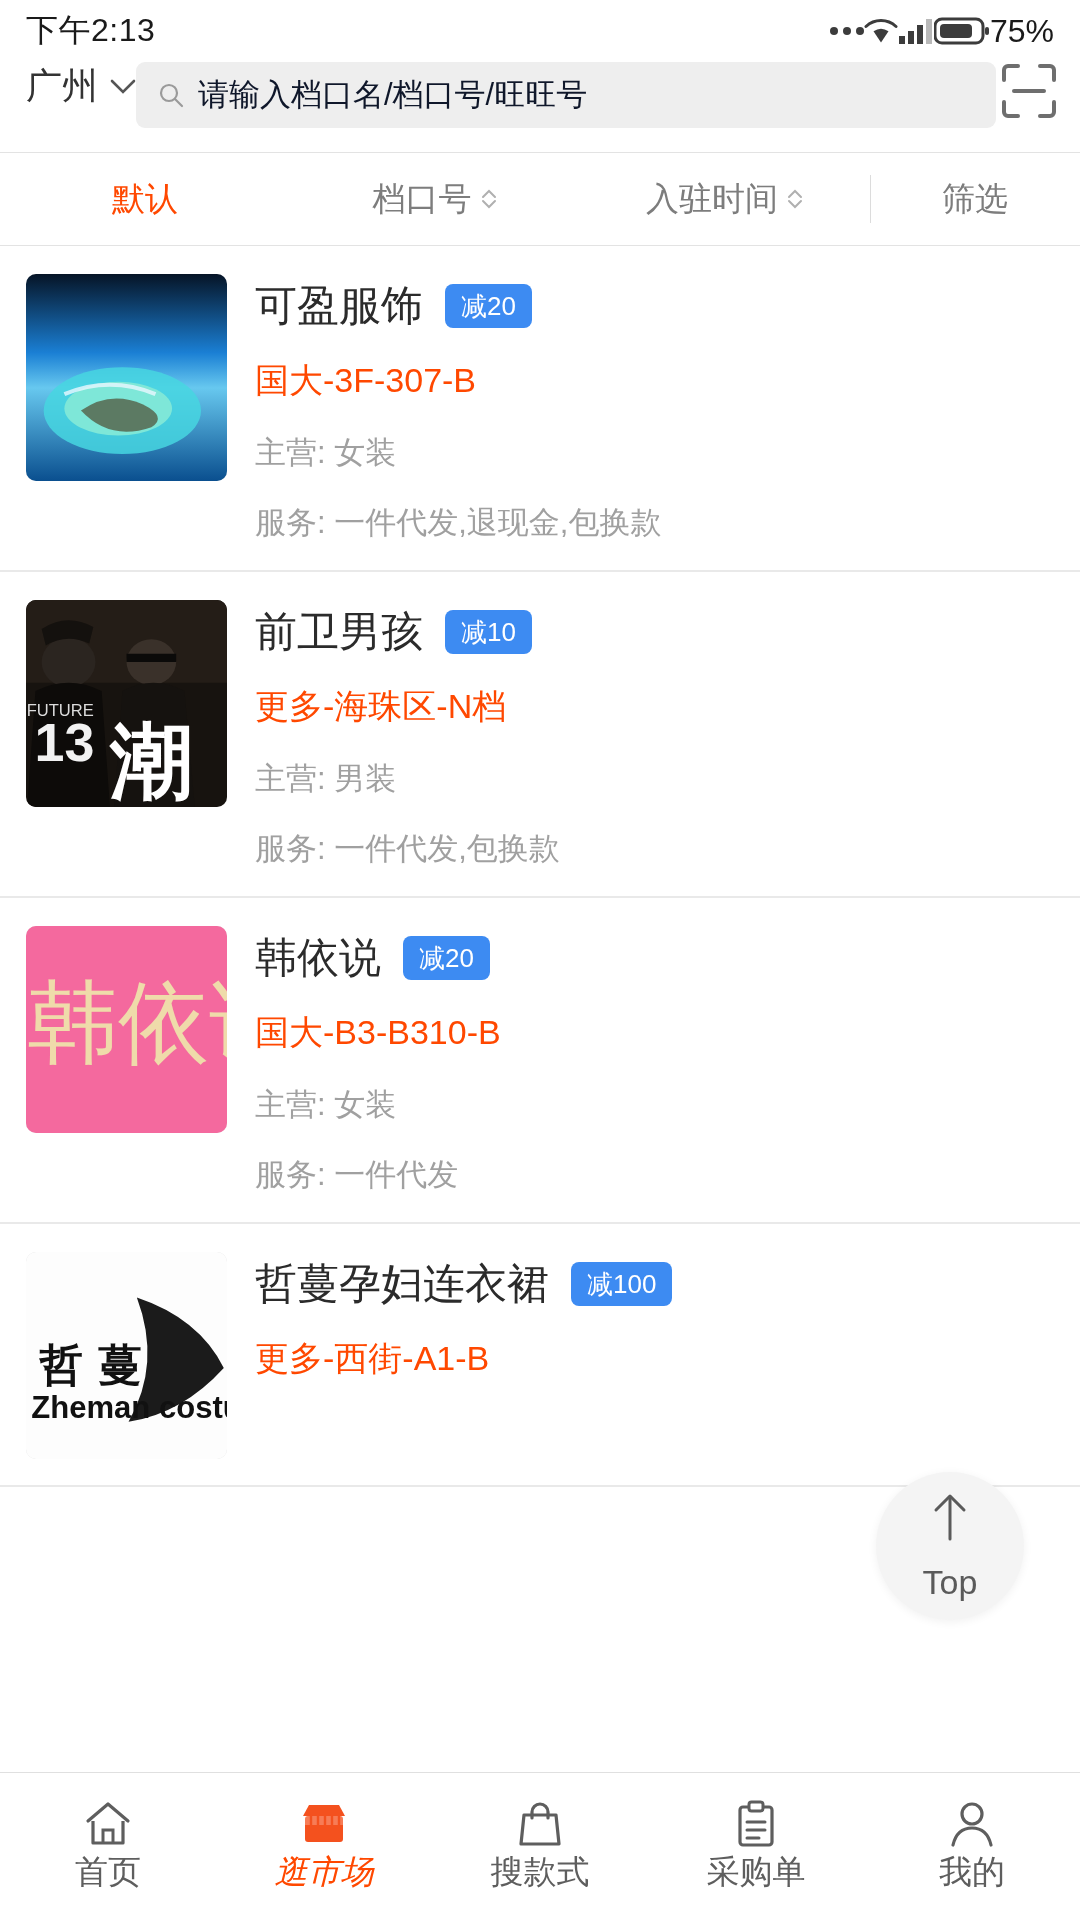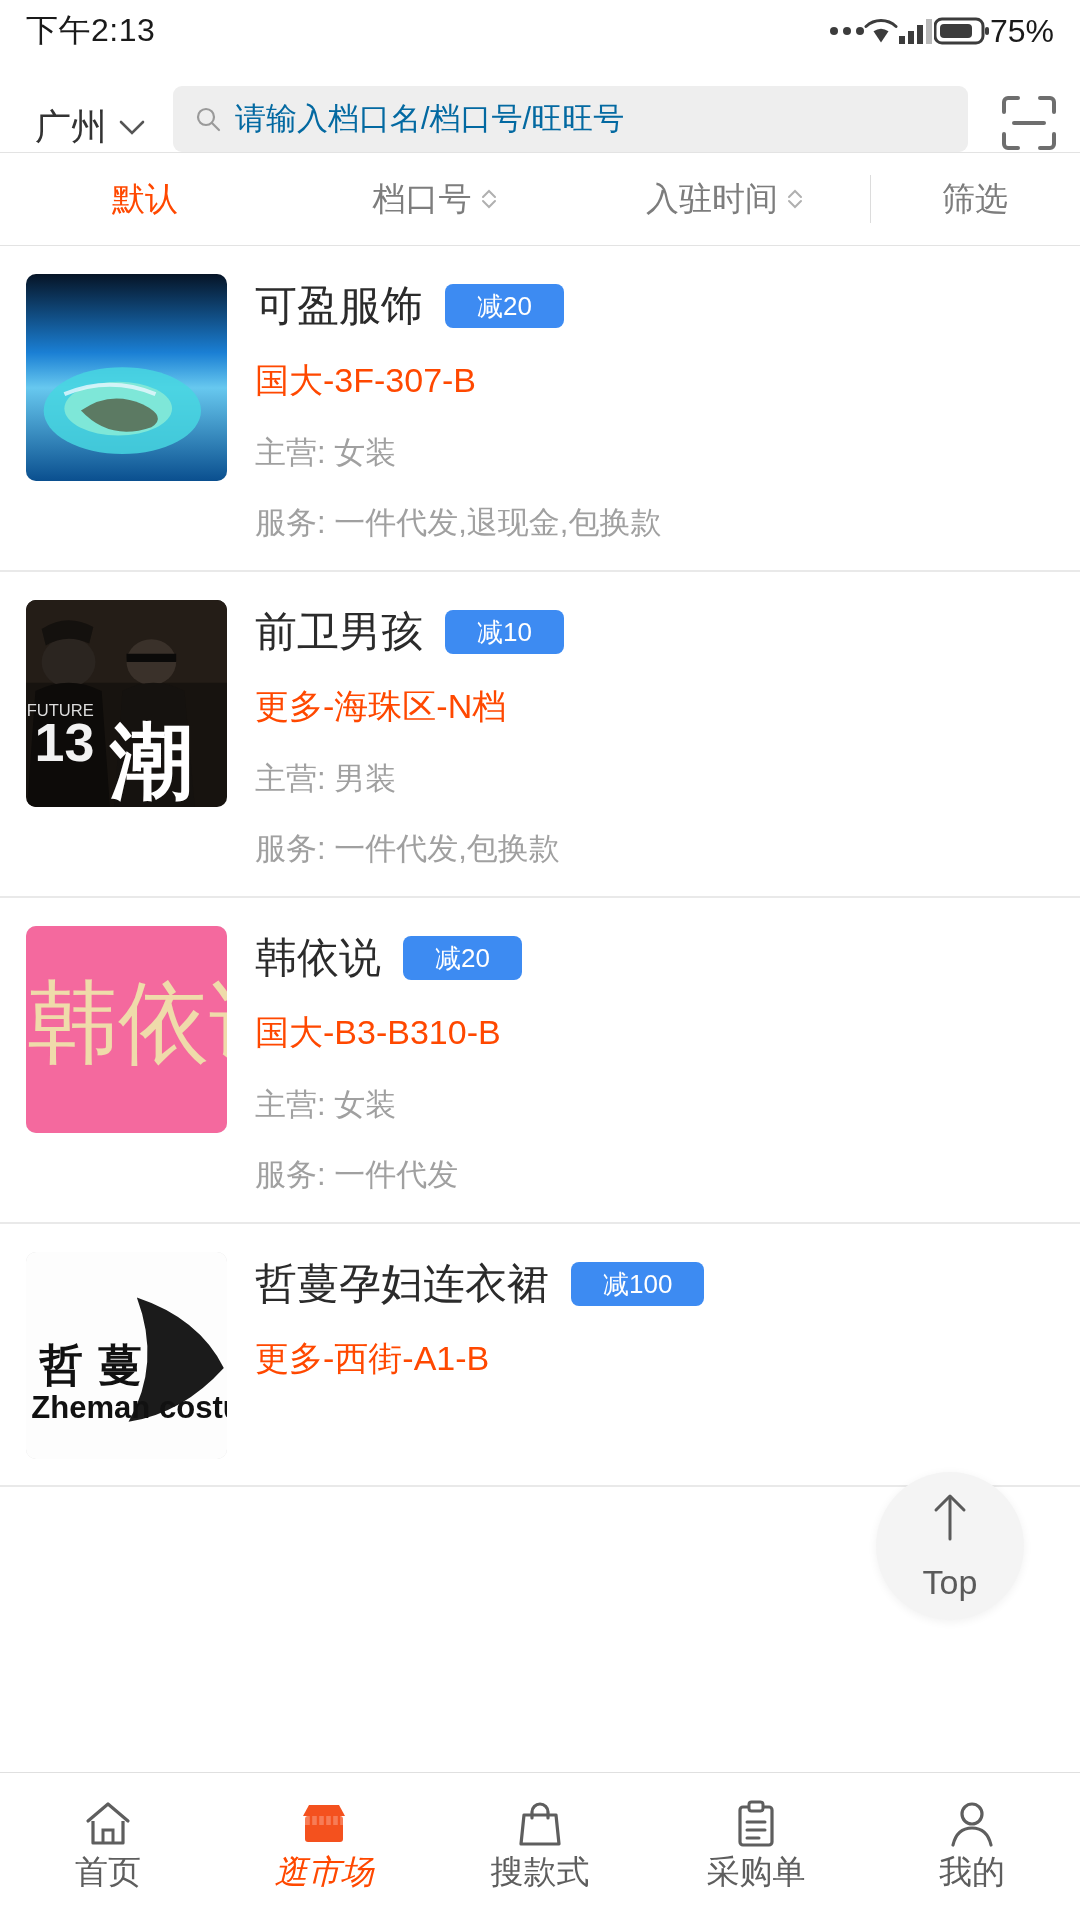--- a/index.html
+++ b/index.html
@@ -19,32 +19,32 @@
   .status-time { font-size:32px; color:#1a1a1a; letter-spacing:.5px; }
   .status-right { margin-left:auto; display:flex; align-items:center; }
   .dots { display:flex; gap:5px; align-items:flex-end; }
   .dots i { width:8px; height:8px; border-radius:50%; background:#3c3c3c; display:block; }
   .wifi { position:relative; width:34px; height:26px; }
   .wifi svg, .signal svg, .batt svg { display:block; }
   .batt-pct { font-size:32px; color:#1a1a1a; }
 
   
   .search-header {
-    height:90px; display:flex; align-items:flex-end;
-    padding:0 22px 0 35px; gap:28px; background:#fff;
+    height:90px; display:flex; align-items:flex-start;
+    padding:0 22px 0 26px; gap:0; background:#fff;
   }
   .city { display:flex; align-items:center; gap:12px; flex:0 0 auto; }
   .city-name { font-size:36px; color:#333; }
   .chev { width:26px; height:15px; }
   .searchbox {
     flex:1; height:66px; background:#eeeeee; border-radius:9px;
     display:flex; align-items:center; padding:0 22px; gap:14px;
   }
   .search-ico { width:26px; height:26px; flex:0 0 auto; }
-  .search-ph { font-size:31px; color:#0369a1; }
+  .search-ph { font-size:31px; color:#0f172a; }
   .scan { width:58px; height:58px; flex:0 0 auto; margin-left:4px; }
 
   
   .filterbar {
     height:94px; display:flex; align-items:stretch;
     border-top:1px solid #e3e3e3; border-bottom:1px solid #e3e3e3;
     background:#fff;
   }
   .f-item {
     flex:1; display:flex; align-items:center; justify-content:center;
@@ -69,21 +69,21 @@
     overflow:hidden; position:relative; background:#ddd;
   }
   .thumb svg { display:block; width:100%; height:100%; }
   .info { flex:1; min-width:0; padding-top:4px; }
   .titlerow { display:flex; align-items:center; gap:22px; }
   .shopname {
     font-size:42px; color:#2b2b2b; font-weight:500; white-space:nowrap;
   }
   .badge {
     background:#3d8bf2; color:#fff; font-size:26px;
-    padding:9px 32px; border-radius:8px; line-height:1;
+    padding:9px 16px; border-radius:8px; line-height:1;
     white-space:nowrap;
   }
   .addr { font-size:34px; color:#ff4800; margin-top:24px; }
   .meta { font-size:31px; color:#a0a0a0; margin-top:28px; }
 
   
   .topbtn {
     position:absolute; right:56px; bottom:300px;
     width:148px; height:148px; border-radius:50%;
     background:#f4f4f4; display:flex; flex-direction:column;

